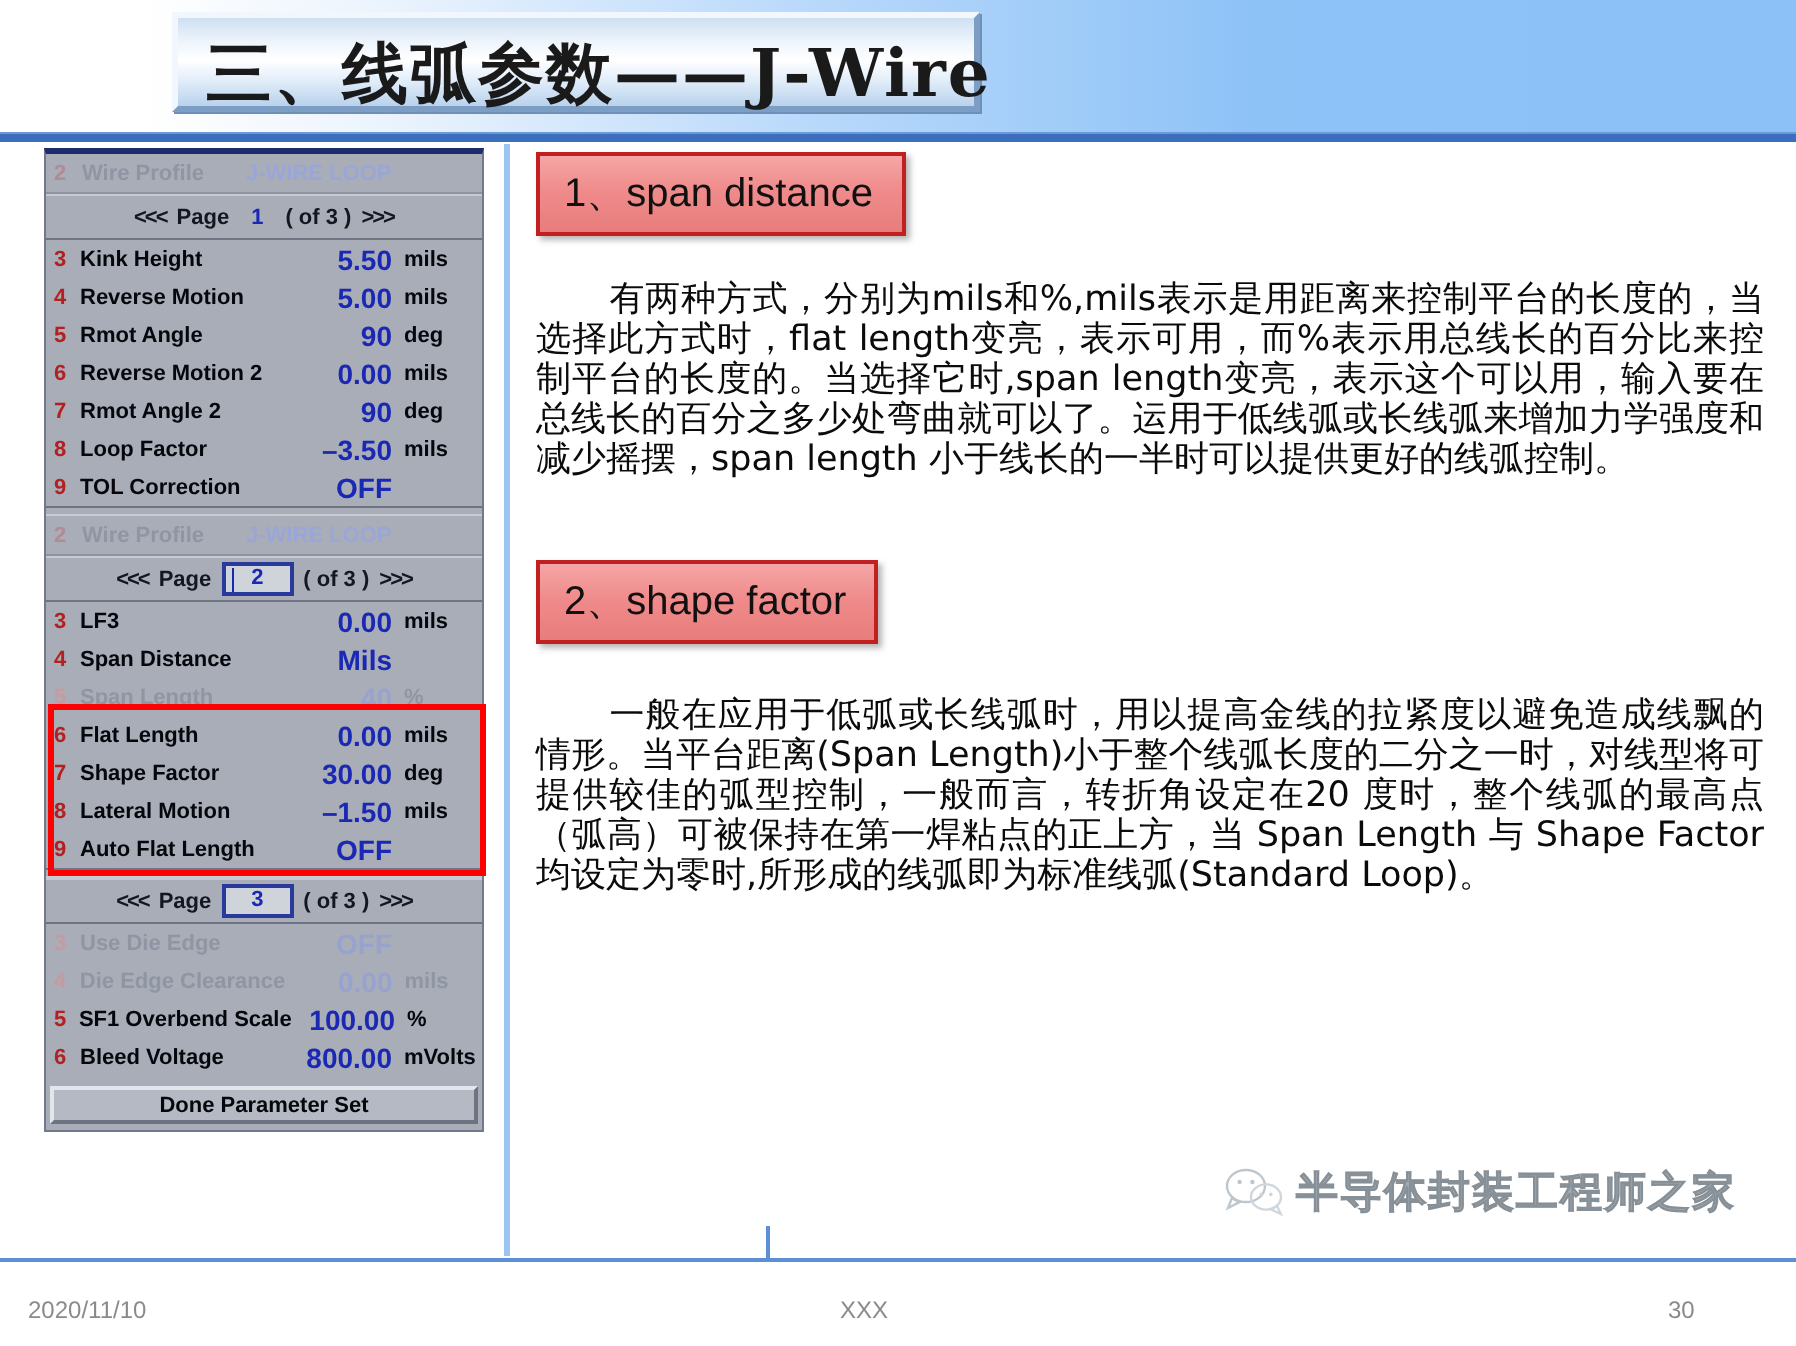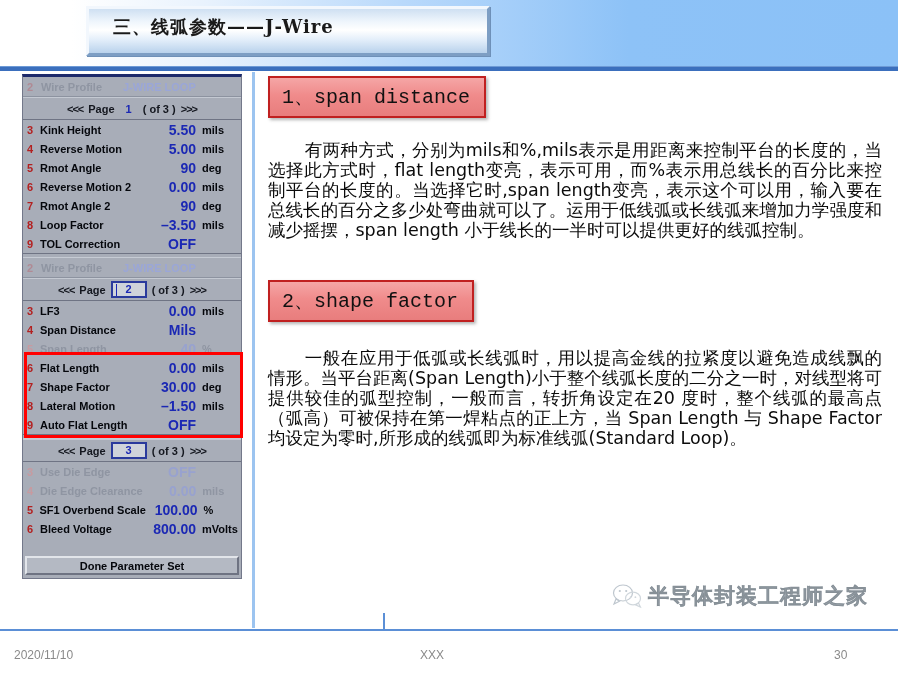--- a/index.html
+++ b/index.html
@@ -36,23 +36,23 @@
     background: linear-gradient(to bottom, #cfe0f2 0%, #eef5fc 28%, #ffffff 48%, #e3eefa 70%, #b9d2ec 100%);
     border-top: 3px solid #f2f7fd;
     border-left: 3px solid #f2f7fd;
     border-right: 3px solid #7d9ec4;
     border-bottom: 3px solid #7d9ec4;
     box-sizing: border-box;
     box-shadow: 1px 1px 0 #6e90b8;
   }
   #title-text {
     position: absolute;
-    left: 24px; top: 6px;
+    left: 14px; top: 6px;
     font-family: "DejaVu Serif", "Liberation Serif", serif;
-    font-size: 18px;
+    font-size: 33px;
     font-weight: bold;
     color: #1a1a1a;
     letter-spacing: 1px;
     white-space: nowrap;
   }
 
   
   #param-panel {
     position: absolute;
     left: 22px; top: 74px;
@@ -166,21 +166,21 @@
   .par-row.dim .value { color: #98a2cf; }
   .par-row.dim .unit  { color: #8f95a2; }
   .sep-thick {
     height: 3px;
     background: #a8adb8;
     border-top: 1px solid #6f7484;
     border-bottom: 1px solid #c6cbd4;
   }
   #done-btn {
     height: 19px;
-    margin: 18px 2px 3px 2px;
+    margin: 5px 2px 3px 2px;
     background: #b4b9c3;
     border-top: 2px solid #e2e5ea;
     border-left: 2px solid #e2e5ea;
     border-right: 2px solid #6e7382;
     border-bottom: 2px solid #6e7382;
     display: flex;
     align-items: center;
     justify-content: center;
     color: #05070c;
     font-weight: bold;
@@ -210,21 +210,21 @@
   #content-col {
     position: absolute;
     left: 268px; top: 76px;
     width: 614px;
   }
   .red-heading {
     display: inline-block;
     background: linear-gradient(to bottom, #f5a6a6 0%, #f08b8b 45%, #e87d7d 100%);
     border: 2px solid #c02020;
     color: #111111;
-    font-family: Liberation Mono, monospace;
+    font-family: Liberation Sans, sans-serif;
     font-size: 20px;
     padding: 5px 14px 6px 12px;
     box-shadow: 2px 2px 3px rgba(90,90,90,0.45);
     white-space: nowrap;
   }
   .body-para {
     font-family: "DejaVu Sans", "Liberation Sans", sans-serif;
     font-size: 17.5px;
     line-height: 20px;
     color: #0b0b0b;

